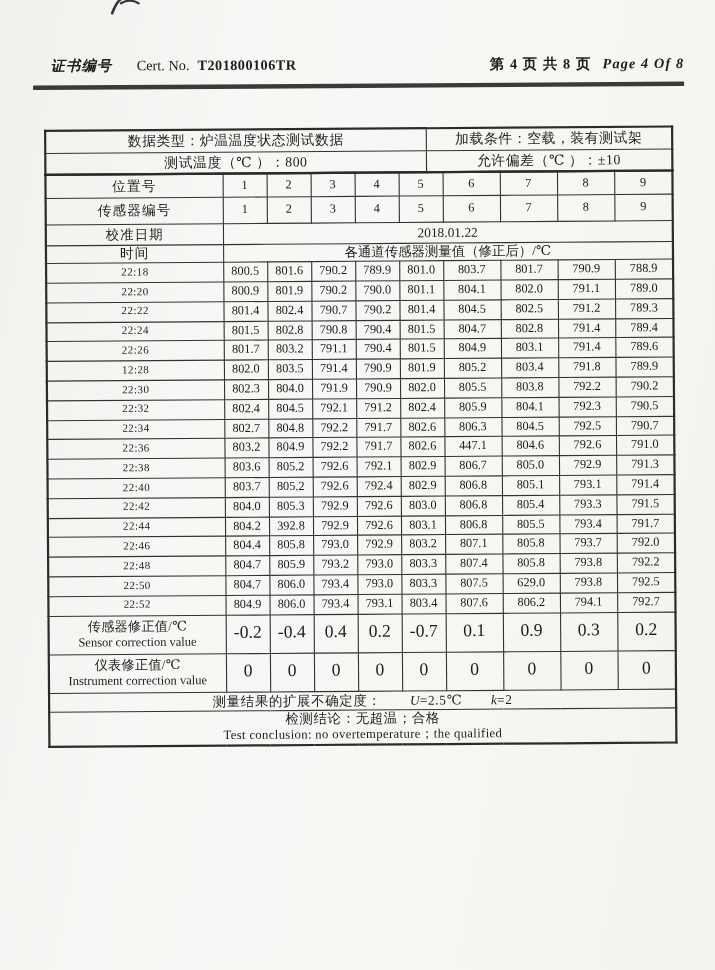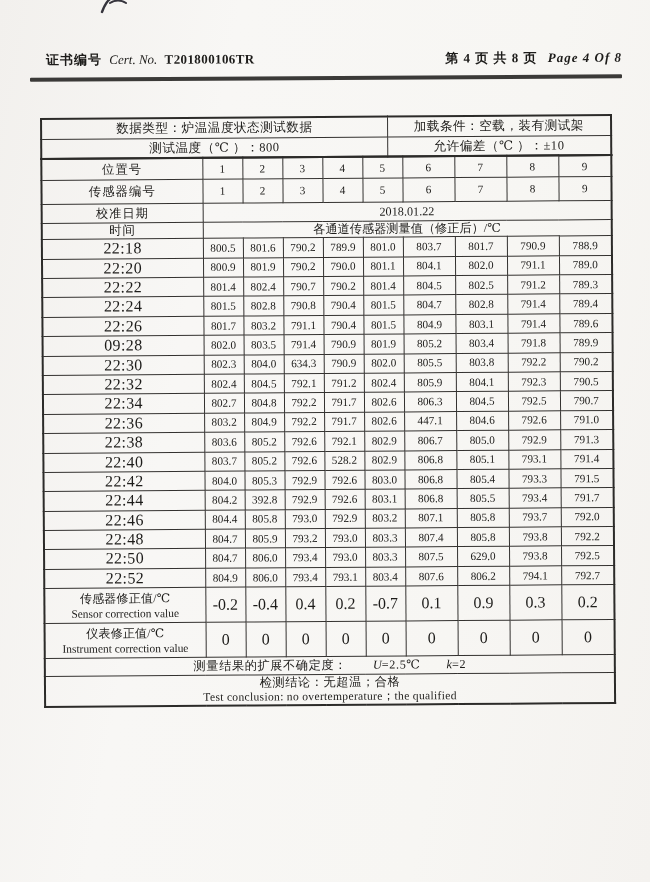--- a/index.html
+++ b/index.html
@@ -15,22 +15,22 @@
     width: 650px; height: 882px;
     background: linear-gradient(100deg, #f2f0ed 0%, #f8f7f5 30%, #f7f6f3 70%, #f4f2ef 100%);
   }
   .ink-mark { position: absolute; left: 88px; top: -4px; }
 
   .doc-header {
     position: absolute; left: 46px; right: 28px; top: 50px;
     display: flex; justify-content: space-between; align-items: baseline;
     font-size: 13px; transform: rotate(-0.25deg);
   }
-  .cert-line .cn { font-weight: 600; letter-spacing: 1px; }
-  .cert-line .en { font-style: italic; margin: 0 4px 0 4px; }
+  .cert-line .cn { font-weight: 600; letter-spacing: 1px; font-style: italic; }
+  .cert-line .en { margin: 0 4px 0 19px; }
   .cert-line .no { font-weight: 700; letter-spacing: 0.4px; }
   .page-line { letter-spacing: 1px; font-weight: 600; }
   .page-line .en { font-style: italic; margin-left: 6px; font-weight: 700; }
 
   .header-rule {
     position: absolute; left: 30px; top: 76px; width: 592px; height: 4px;
     background: #3b3a38; transform: rotate(-0.35deg); border-radius: 1px;
   }
 
   .table-wrap {
@@ -47,21 +47,21 @@
   #top-meta { border: 2.2px solid #2c2b29; }
   #top-meta td { height: 20px; font-size: 12.6px; letter-spacing: 0.5px; }
   #main { border: 2.2px solid #2c2b29; margin-top: -1.8px; }
   td.label { font-size: 12.4px; letter-spacing: 1px; }
   tr.r-pos td { height: 21px; }
   tr.r-sensor td { height: 24px; }
   tr.r-date td { height: 19px; font-size: 12.2px; }
   tr.r-time td { height: 16.5px; }
   tr.r-time td.span { font-size: 12.2px; }
   #readings td { height: 17.8px; }
-  #readings td.label { font-size: 16px; letter-spacing: 0.4px; }
+  #readings td.label { font-size: 10px; letter-spacing: 0.4px; }
   tr.r-corr td { height: 35px; font-size: 16px; }
   tr.r-corr td.label { font-size: 12px; line-height: 1.25; letter-spacing: 0.2px; }
   tr.r-corr td.label .en { font-size: 11.4px; letter-spacing: 0; }
   tr.r-unc td { height: 17.5px; font-size: 12.2px; letter-spacing: 0.6px; }
   tr.r-unc .var { font-style: italic; margin-left: 26px; letter-spacing: 0; }
   tr.r-conc td { height: 30px; font-size: 12.2px; line-height: 1.25; letter-spacing: 0.6px; }
   tr.r-conc .en { font-size: 11.6px; letter-spacing: 0.3px; }
 </style>
 </head>
 <body>
@@ -209,36 +209,36 @@
             <td>803.2</td>
             <td>791.1</td>
             <td>790.4</td>
             <td>801.5</td>
             <td>804.9</td>
             <td>803.1</td>
             <td>791.4</td>
             <td>789.6</td>
           </tr>
           <tr>
-            <td class="label">09:28</td>
+            <td class="label">12:28</td>
             <td>802.0</td>
             <td>803.5</td>
             <td>791.4</td>
             <td>790.9</td>
             <td>801.9</td>
             <td>805.2</td>
             <td>803.4</td>
             <td>791.8</td>
             <td>789.9</td>
           </tr>
           <tr>
             <td class="label">22:30</td>
             <td>802.3</td>
             <td>804.0</td>
-            <td>634.3</td>
+            <td>791.9</td>
             <td>790.9</td>
             <td>802.0</td>
             <td>805.5</td>
             <td>803.8</td>
             <td>792.2</td>
             <td>790.2</td>
           </tr>
           <tr>
             <td class="label">22:32</td>
             <td>802.4</td>
@@ -285,21 +285,21 @@
             <td>806.7</td>
             <td>805.0</td>
             <td>792.9</td>
             <td>791.3</td>
           </tr>
           <tr>
             <td class="label">22:40</td>
             <td>803.7</td>
             <td>805.2</td>
             <td>792.6</td>
-            <td>528.2</td>
+            <td>792.4</td>
             <td>802.9</td>
             <td>806.8</td>
             <td>805.1</td>
             <td>793.1</td>
             <td>791.4</td>
           </tr>
           <tr>
             <td class="label">22:42</td>
             <td>804.0</td>
             <td>805.3</td>

